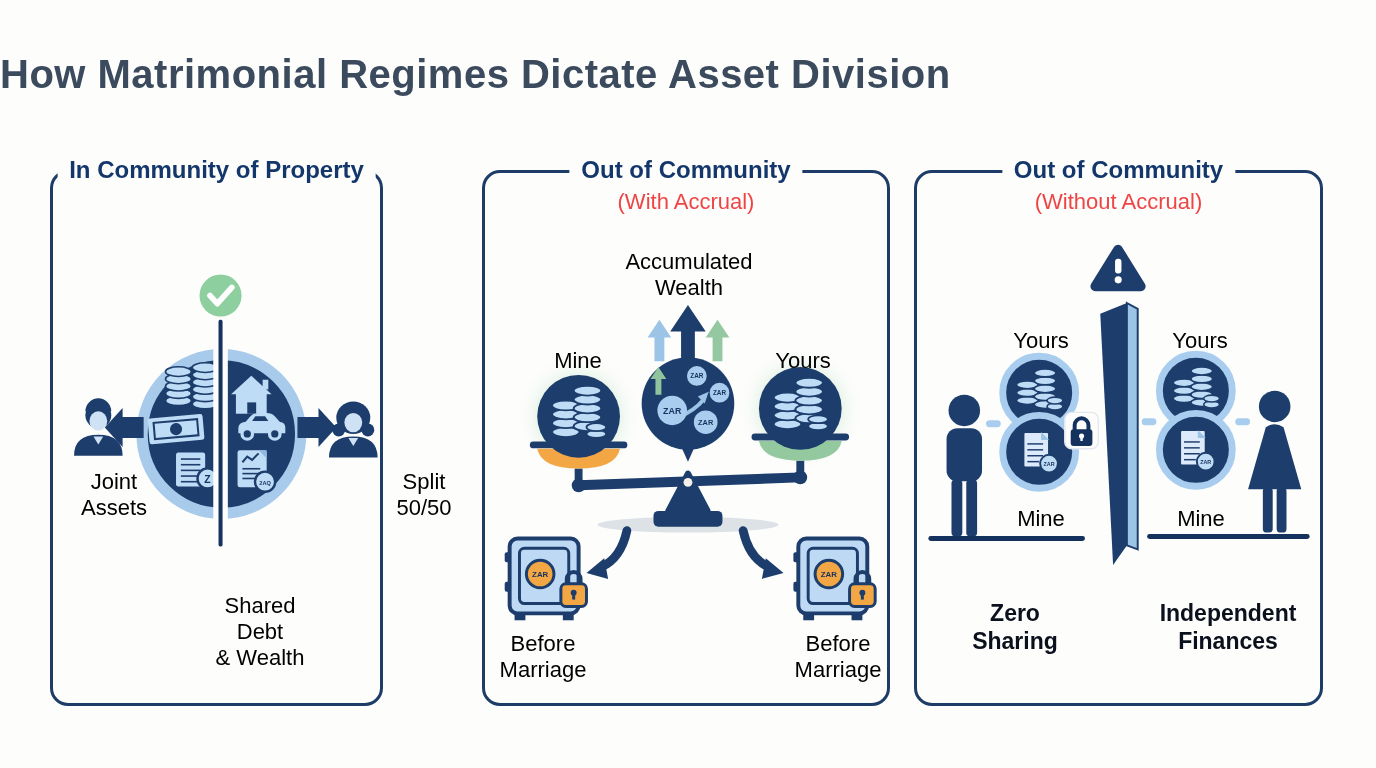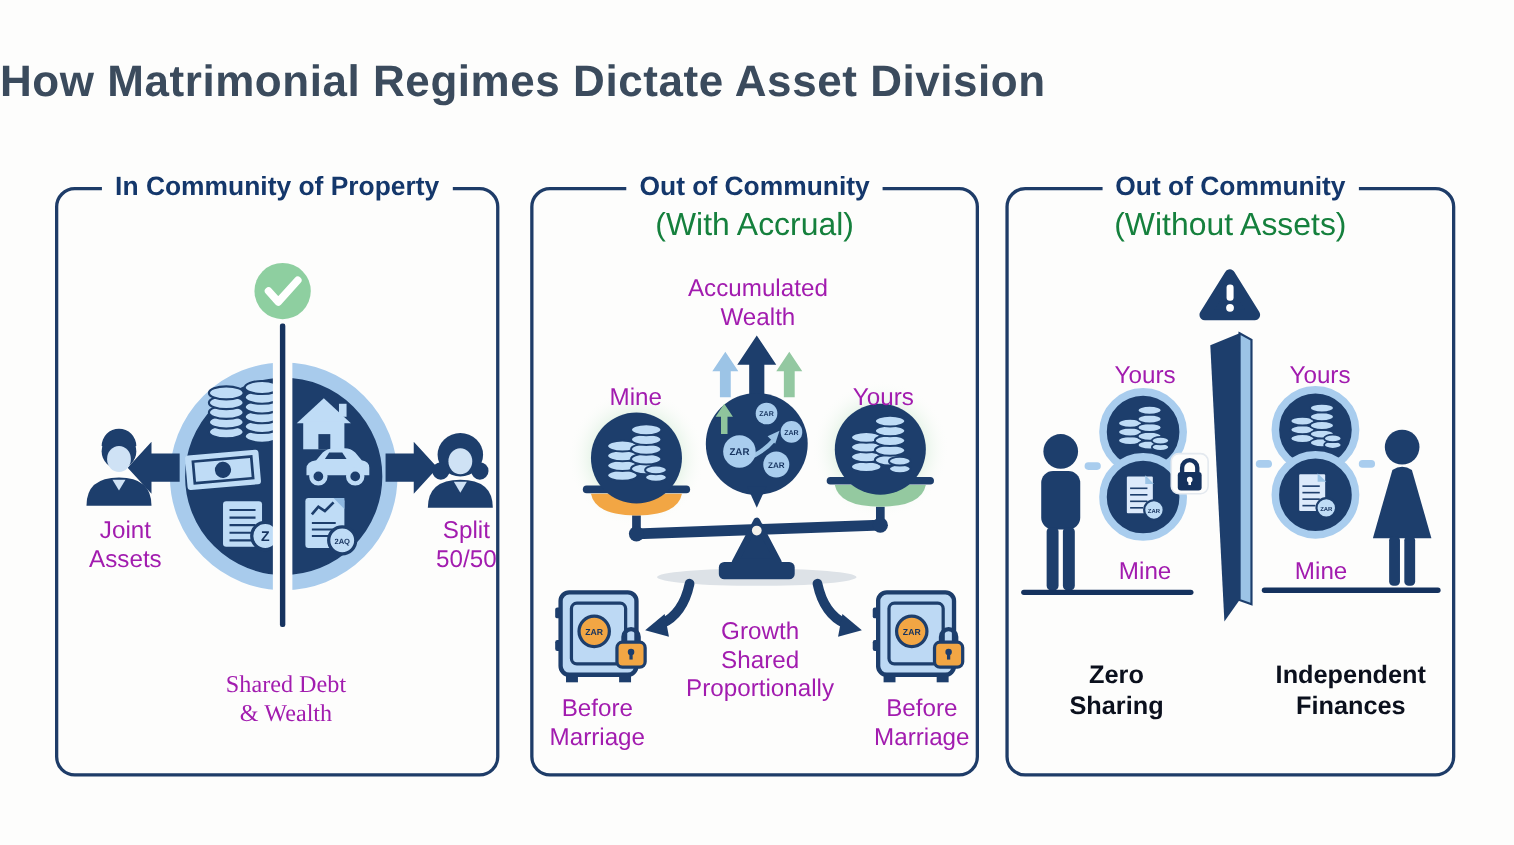--- a/index.html
+++ b/index.html
@@ -6,36 +6,36 @@
   .canvas{position:relative;width:1376px;height:768px;background:#fdfdfc;overflow:hidden;
           font-family:"Liberation Sans", sans-serif;}
   .main-title{position:absolute;top:52px;left:0;width:100%;text-align:left;
               font-size:40px;font-weight:700;color:#3b4b5d;letter-spacing:.5px;}
   .panel{position:absolute;top:170px;height:536px;border:3px solid #1e3c68;border-radius:18px;
          box-sizing:border-box;background:#fdfdfc;}
   .panel-legend{position:absolute;top:-19px;left:50%;transform:translateX(-50%);
                 background:#fdfdfc;padding:0 12px;font-size:24px;font-weight:700;
                 color:#14376b;white-space:nowrap;line-height:1.3;}
   .panel-subtitle{position:absolute;top:16px;left:50%;transform:translateX(-50%);
-                  font-size:29px;color:#15803d;white-space:nowrap;}
+                  font-size:22px;color:#ef4444;white-space:nowrap;}
   .scene{position:absolute;left:0;top:0;width:100%;height:100%;}
   .lbl{position:absolute;transform:translateX(-50%);text-align:center;white-space:pre-line;
-       font-size:22px;color:#a21caf;line-height:1.18;}
+       font-size:22px;color:#000000;line-height:1.18;}
   .lbl.bold{font-weight:700;color:#0b101d;font-size:23px;line-height:1.22;}
   .coin-text{font-family:"Liberation Sans", sans-serif;font-weight:700;fill:#16335f;
              text-anchor:middle;}
 </style>
 </head>
 <body>
 
 <div class="canvas">
 
   <div class="main-title">How Matrimonial Regimes Dictate Asset Division</div>
 
-  <div class="panel" style="left:50px;width:404px;">
+  <div class="panel" style="left:50px;width:333px;">
     <div class="panel-legend">In Community of Property</div>
 
     <svg class="scene" viewBox="0 0 404 536">
 
       <g>
         <circle cx="208" cy="263" r="98" fill="#1d3e6c" stroke="#a8cbec" stroke-width="14"></circle>
       </g>
 
       <g fill="#bfdcf6" stroke="#1d3e6c" stroke-width="2">
         <ellipse cx="155" cy="222" rx="16" ry="6"></ellipse>
@@ -118,21 +118,21 @@
         <ellipse cx="371" cy="249" rx="11" ry="12" fill="#cfe2f5"></ellipse>
         <path d="M341,292 q0,-26 30,-26 q30,0 30,26 z" fill="#1d3e6c"></path>
         <polygon points="365,268 377,268 371,278" fill="#cfe2f5"></polygon>
       </g>
     </svg>
 
     <div class="lbl" style="left:50px;top:296px;margin-left:11px;">Joint
 Assets</div>
     <div class="lbl" style="left:371px;top:296px;text-align:center;">Split
 50/50</div>
-    <div class="lbl" style="left:207px;top:436px;font-family:Liberation Serif, serif;">Shared Debt
+    <div class="lbl" style="left:207px;top:420px;">Shared Debt
 &amp; Wealth</div>
   </div>
 
   <div class="panel" style="left:482px;width:408px;">
     <div class="panel-legend">Out of Community</div>
     <div class="panel-subtitle">(With Accrual)</div>
 
     <svg class="scene" viewBox="0 0 408 536">
       <defs>
         <radialGradient id="glowG" cx="50%" cy="50%" r="50%">
@@ -256,32 +256,29 @@
           <circle cx="383" cy="425" r="3" fill="#1d3e6c"></circle>
             <rect x="381.5" y="425" width="3" height="7" fill="#1d3e6c"></rect>
         </g>
       </g>
     </svg>
 
     <div class="lbl" style="left:204px;top:76px;">Accumulated
 Wealth</div>
     <div class="lbl" style="left:93px;top:175px;">Mine</div>
     <div class="lbl" style="left:318px;top:175px;">Yours</div>
-    <div class="lbl" style="left:206px;top:388px;">Growth
-Shared
-Proportionally</div>
     <div class="lbl" style="left:58px;top:458px;">Before
 Marriage</div>
     <div class="lbl" style="left:353px;top:458px;">Before
 Marriage</div>
   </div>
 
   <div class="panel" style="left:914px;width:409px;">
     <div class="panel-legend">Out of Community</div>
-    <div class="panel-subtitle">(Without Assets)</div>
+    <div class="panel-subtitle">(Without Accrual)</div>
 
     <svg class="scene" viewBox="0 0 409 536">
 
       <g>
         <path d="M204,77 L227,114 L181,114 Z" fill="#1d3e6c" stroke="#1d3e6c" stroke-width="10" stroke-linejoin="round"></path>
         <rect x="201" y="86" width="6.5" height="15" rx="3" fill="#ffffff"></rect>
         <circle cx="204.2" cy="107.5" r="3.6" fill="#ffffff"></circle>
       </g>
 
       <g>

